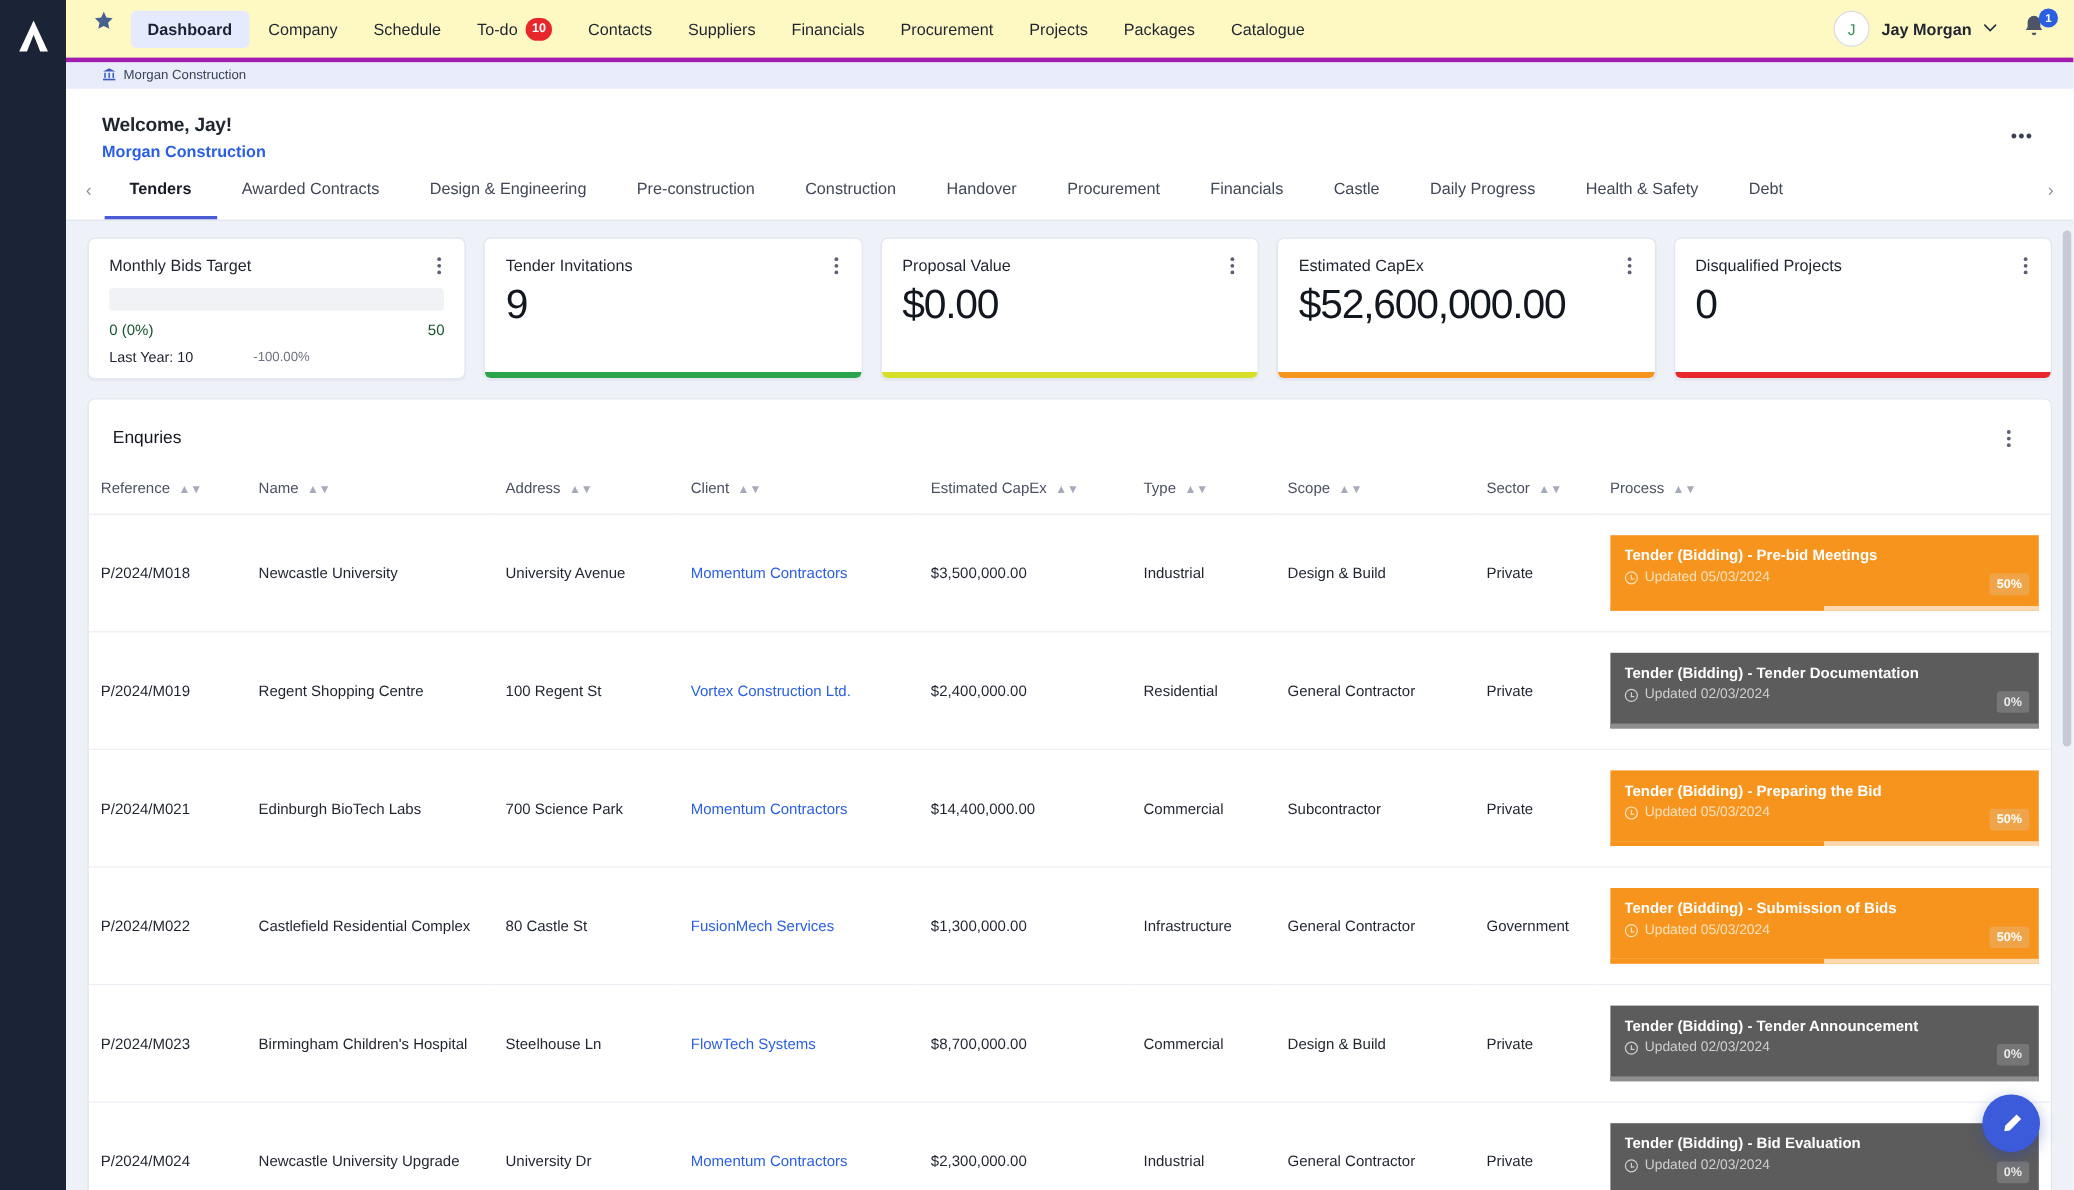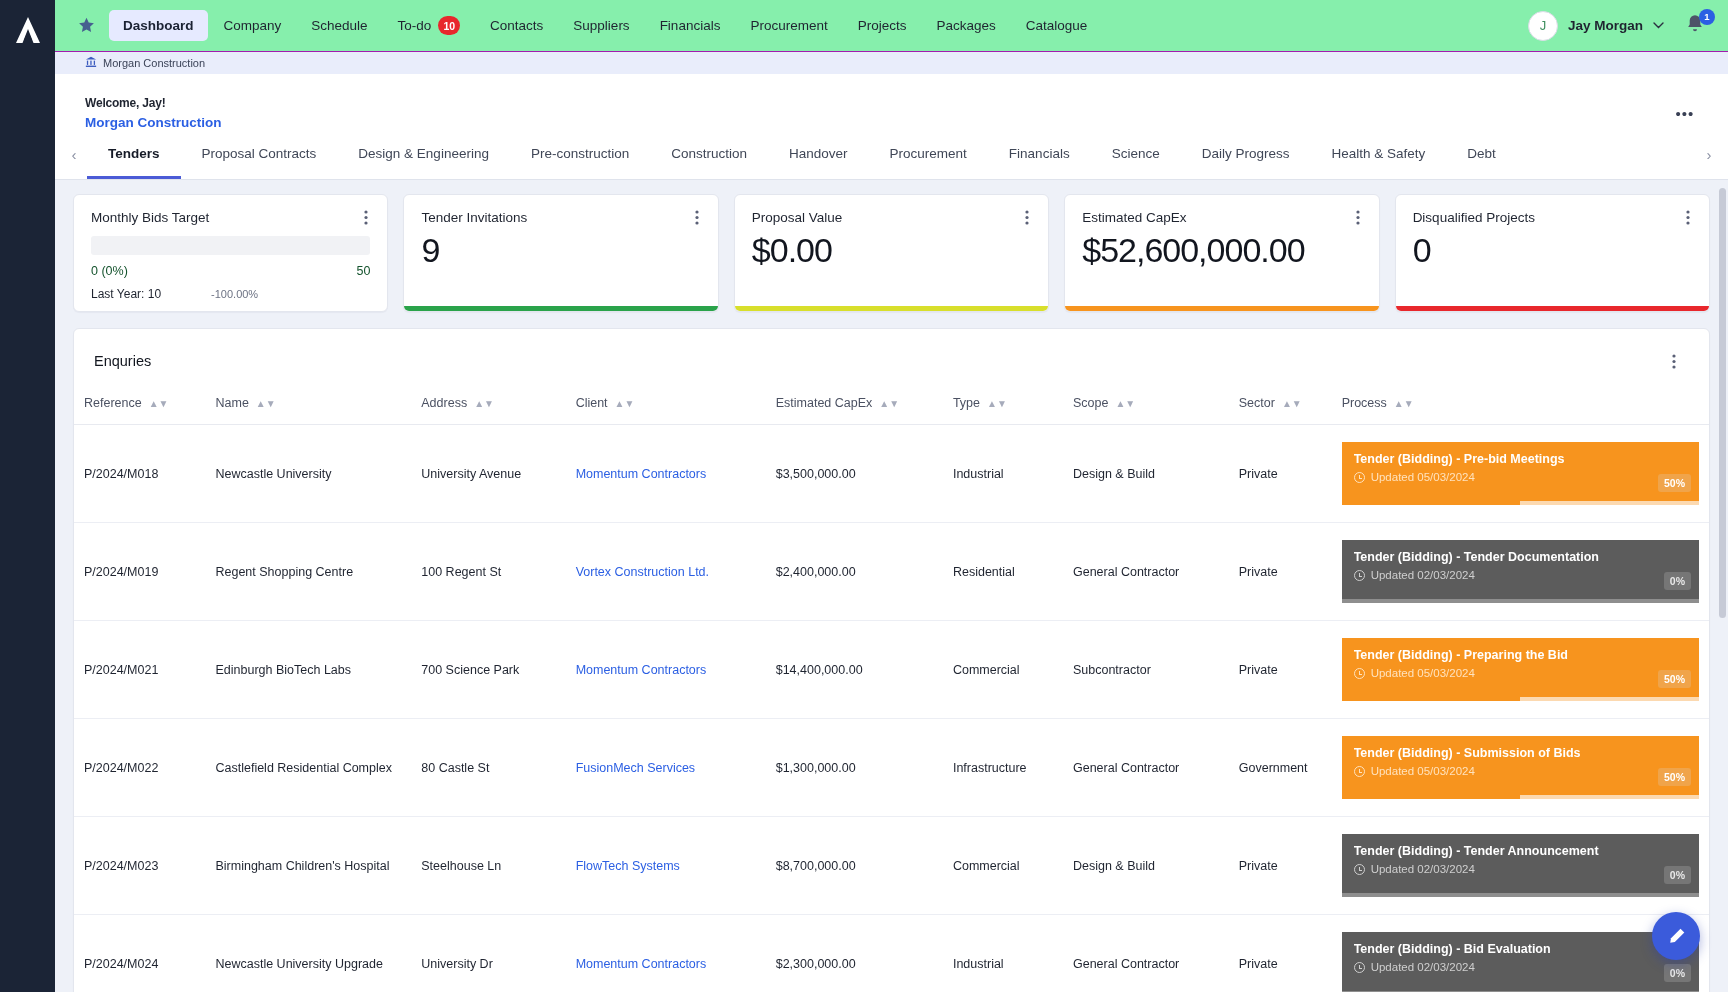--- a/index.html
+++ b/index.html
@@ -19,22 +19,22 @@
     display: flex; flex-direction: column; align-items: center;
     padding-top: 14px;
   }
   .rail .logo { width: 34px; height: 32px; }
 
   
   .body-col { flex: 1 1 auto; display: flex; flex-direction: column; min-width: 0; background:#eef1f8; }
 
   
   .topnav {
-    height: 52px; background: #86efac; display: flex; align-items: center;
-    padding: 0 18px 0 14px; border-bottom: 1px solid #a21caf; flex: 0 0 52px;
+    height: 52px; background: #fef9c3; display: flex; 
+    padding: 0 18px 0 14px; border-bottom: 4px solid #a21caf; flex: 0 0 52px;
   }
   .star-btn { width: 34px; height: 34px; display:flex; align-items:center; justify-content:center; color:#46608f; font-size:17px; cursor:pointer; }
   .nav-items { display: flex; align-items: center; gap: 2px; margin-left: 6px; }
   .nav-item {
     padding: 8px 14px; border-radius: 5px; font-size: 13.5px; color: #1f2430;
     cursor: pointer; white-space: nowrap; display:flex; align-items:center; gap:7px;
   }
   .nav-item.active { background: #e6eaff; color:#1b2233; font-weight:600; }
   .badge-red {
     background:#e8272c; color:#fff; border-radius: 999px; font-size:10.5px;
@@ -62,21 +62,21 @@
     height: 22px; background:#e9edfb; display:flex; align-items:center;
     padding-left: 30px; gap:6px; flex:0 0 22px;
   }
   .crumbbar .bank { color:#3b5bbf; font-size:11px; }
   .crumbbar .txt { font-size:11px; color:#3b4358; }
 
   
   .welcome {
     background:#fff; padding: 22px 30px 0 30px; flex: 0 0 auto; position:relative;
   }
-  .welcome h1 { font-size: 12px; font-weight:700; letter-spacing:-0.2px; }
+  .welcome h1 { font-size: 16px; font-weight:700; letter-spacing:-0.2px; }
   .welcome .org { color:#2b5fe3; font-size:13.5px; font-weight:600; margin-top:5px; display:inline-block; cursor:pointer;}
   .kebab {
     width: 30px; height:30px; border-radius:5px; display:flex; align-items:center;
     justify-content:center; cursor:pointer; color:#394055; letter-spacing:1px; font-size:15px;
   }
   .welcome .kebab { position:absolute; right: 28px; top: 24px; }
 
   
   .tabsbar {
     background:#fff; display:flex; align-items:center; height: 50px; flex:0 0 50px;
@@ -267,42 +267,42 @@
       <div class="kebab">•••</div>
     </div>
 
     <div class="tabsbar">
       <div class="tab-arrow">‹</div>
       <div class="tabs">
         <div class="tab active">
             <span>Tenders</span>
           </div>
         <div class="tab">
-            <span>Proposal Contracts</span>
+            <span>Awarded Contracts</span>
           </div>
         <div class="tab">
             <span>Design &amp; Engineering</span>
           </div>
         <div class="tab">
             <span>Pre-construction</span>
           </div>
         <div class="tab">
             <span>Construction</span>
           </div>
         <div class="tab">
             <span>Handover</span>
           </div>
         <div class="tab">
             <span>Procurement</span>
           </div>
         <div class="tab">
             <span>Financials</span>
           </div>
         <div class="tab">
-            <span>Science</span>
+            <span>Castle</span>
           </div>
         <div class="tab">
             <span>Daily Progress</span>
           </div>
         <div class="tab">
             <span>Health &amp; Safety</span>
           </div>
         <div class="tab">
             <span>Debt</span>
           </div>

